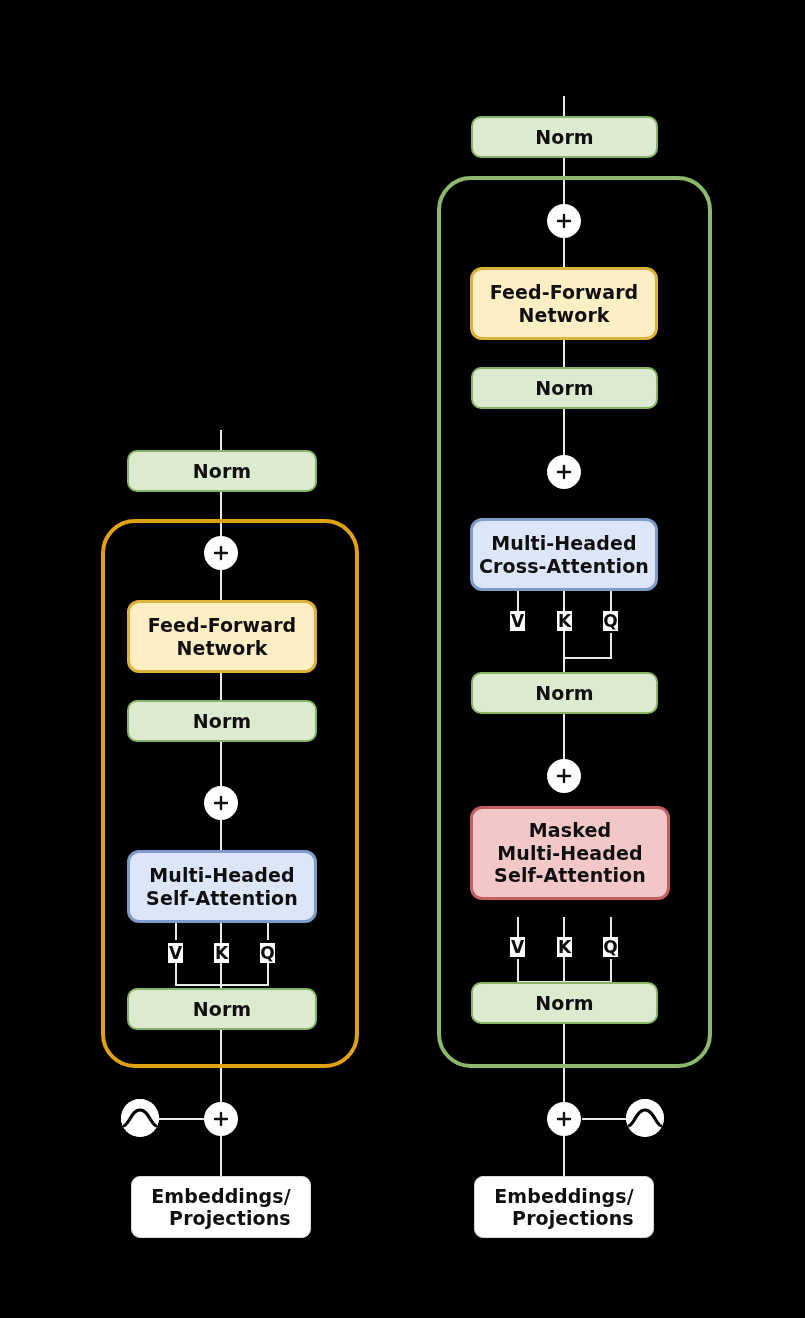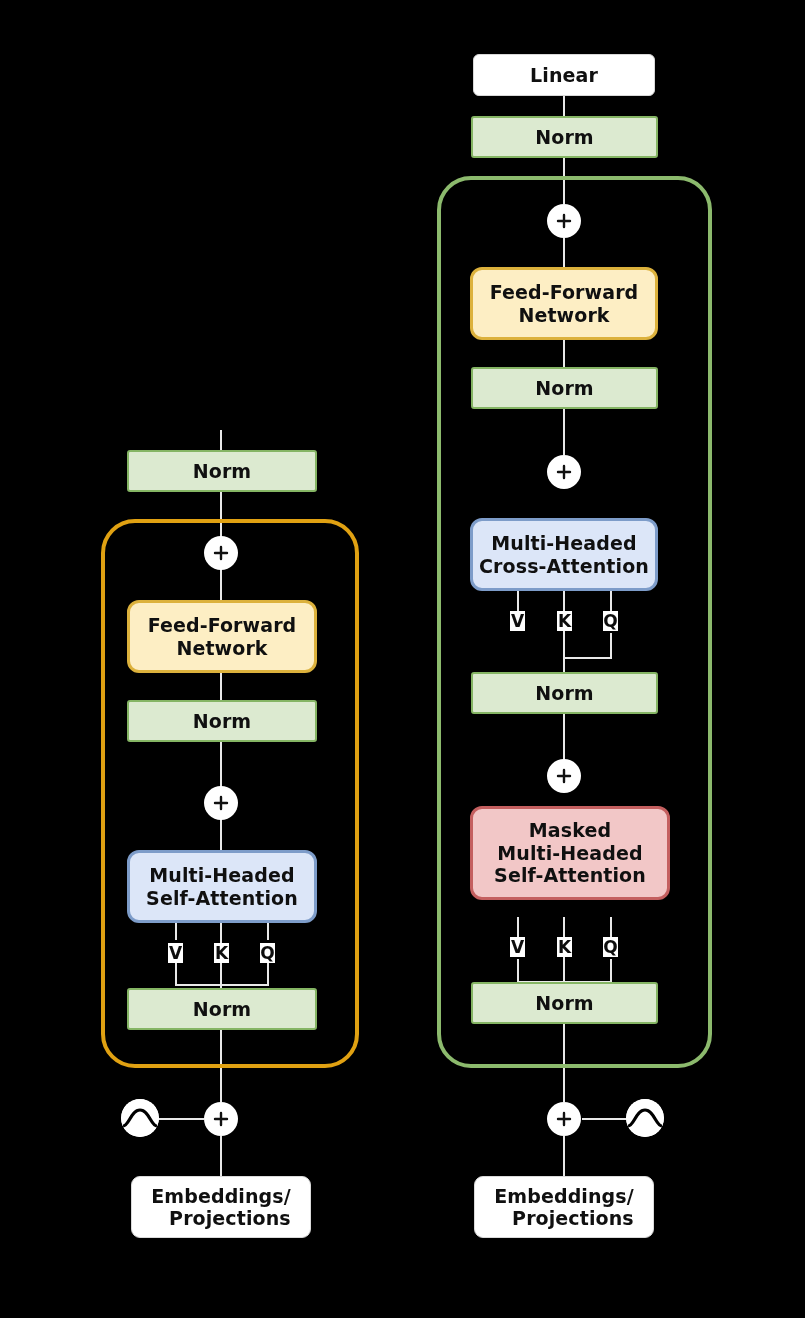--- a/index.html
+++ b/index.html
@@ -41,21 +41,21 @@
 
   .box-linear {
     background: #ffffff;
     border: 1px solid #d8d8d8;
     border-radius: 6px;
     font-size: 19px;
   }
   .box-norm {
     background: #dcead0;
     border: 2px solid #85b564;
-    border-radius: 3px;
+    border-radius: 10px;
     font-size: 19px;
   }
   .box-ffn {
     background: #fdeec4;
     border: 3px solid #dcb13c;
     border-radius: 12px;
     font-size: 19px;
   }
   .box-attn {
     background: #dce6f8;
@@ -215,21 +215,20 @@
   <div class="wire h" style="left:517px; top:981px; width:95px;"></div>
   <div class="wire v" style="left:563px; top:981px; height:3px;"></div>
   <div class="wire v" style="left:563px; top:1024px; height:78px;"></div>
   <div class="wire v" style="left:563px; top:1136px; height:40px;"></div>
   <div class="wire h" style="left:582px; top:1118px; width:46px;"></div>
 
   <div class="wire v" style="left:437px; top:0px; height:0px;"></div>
 
   <div class="group group-decoder" style="left:437px; top:176px; width:275px; height:892px;"></div>
 
-  <div class="box box-linear" style="left:473px; top:54px; width:182px; height:42px;">Linear</div>
 
   <div class="box box-norm" style="left:471px; top:116px; width:187px; height:42px;">Norm</div>
 
   <div class="addnode" style="left:547px; top:204px;">
     <svg width="18" height="18" viewBox="0 0 18 18">
       <path d="M9 3 L9 15 M3 9 L15 9" stroke="#111" stroke-width="2.4" stroke-linecap="round"></path>
     </svg>
   </div>
 
   <div class="box box-ffn" style="left:470px; top:267px; width:188px; height:73px;">Feed-Forward

